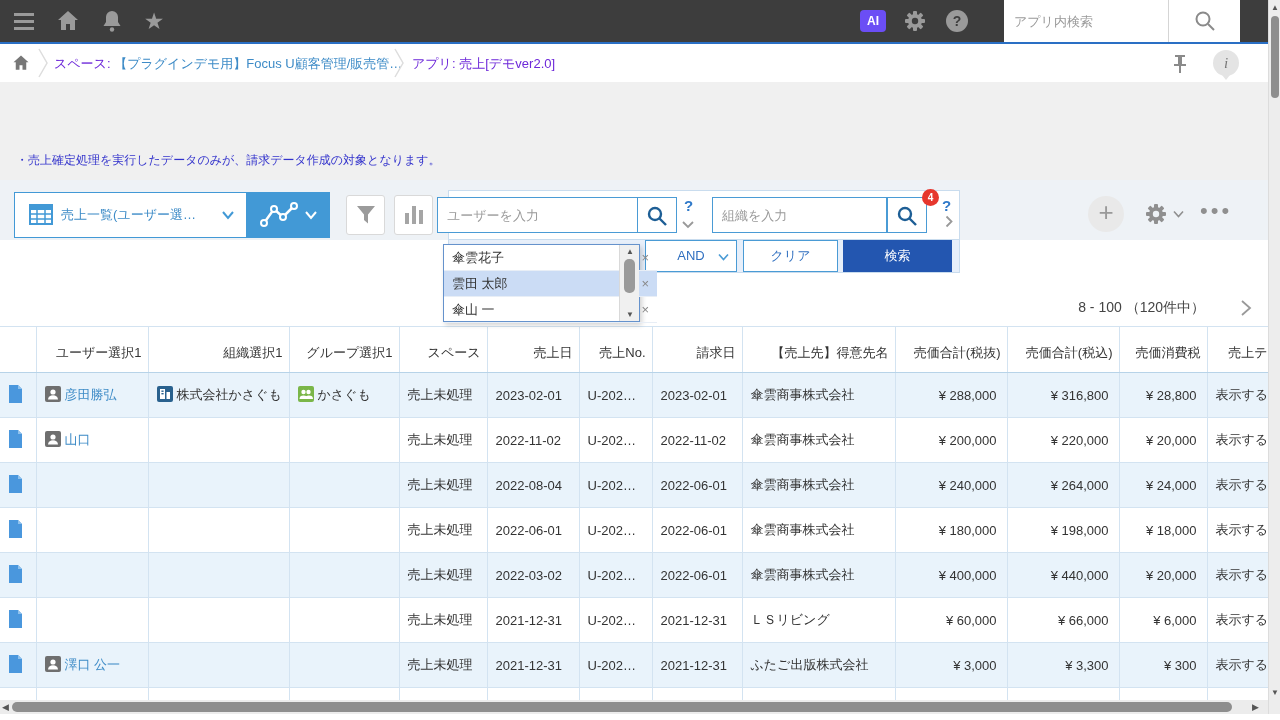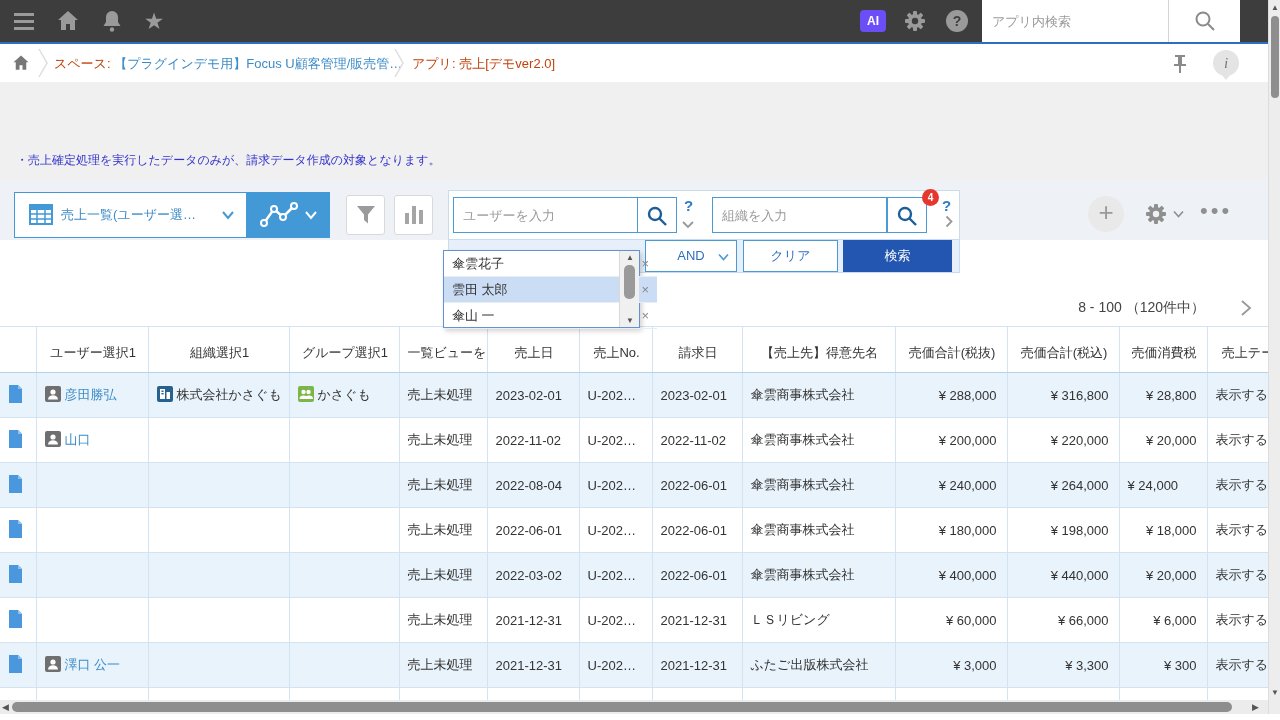--- a/index.html
+++ b/index.html
@@ -7,32 +7,32 @@
   body { font-family:"Liberation Sans","DejaVu Sans",sans-serif; font-size:13px; color:#333; background:#fff; }
   .frame { position:relative; width:1280px; height:720px; background:#fff; overflow:hidden; }
   .abs { position:absolute; }
 
   
   .topbar { left:0; top:0; width:1280px; height:44px; background:#3d3d3d; border-bottom:2px solid #2a6fc4; }
   .tb-icon { position:absolute; top:9px; width:24px; height:24px; color:#9a9a9a; cursor:pointer; }
   .tb-icon svg { width:100%; height:100%; display:block; }
   .star-glyph { font-size:23px; line-height:24px; color:#9a9a9a; text-align:center; }
   .ai-badge { position:absolute; left:860px; top:10px; width:26px; height:22px; background:#6b4ef5; color:#fff; border-radius:4px; font-weight:bold; font-size:12px; text-align:center; line-height:22px; cursor:pointer; }
-  .top-search { position:absolute; left:982px; top:0; width:186px; height:42px; background:#f0abfc; }
+  .top-search { position:absolute; left:1004px; top:0; width:186px; height:42px; background:#f0abfc; }
   .top-search input { width:100%; height:100%; border:none; outline:none; padding:0 10px; font-size:13px; font-family:inherit; color:#333; }
   .top-search input::placeholder { color:#999; }
   .top-search-btn { position:absolute; left:1168px; top:0; width:72px; height:42px; background:#fff; border-left:1px solid #d5d5d5; cursor:pointer; }
   .top-search-btn svg { position:absolute; left:25px; top:10px; width:22px; height:22px; }
 
   
   .crumbbar { left:0; top:44px; width:1280px; height:38px; background:#fff; }
   .crumb-home { position:absolute; left:12px; top:10px; width:18px; height:18px; cursor:pointer; }
   .crumb-sep { position:absolute; top:3px; width:14px; height:32px; }
   .crumb-text { position:absolute; top:11px; font-size:13px; white-space:nowrap; }
-  .crumb-gray { color:#c2410c; }
+  .crumb-gray { color:#6d28d9; }
   .crumb-link { color:#3d8bc7; cursor:pointer;margin-top:16px; }
   .pin-icon { position:absolute; left:1172px; top:10px; width:16px; height:20px; cursor:pointer; }
   .info-icon { position:absolute; left:1213px; top:6px; width:26px; height:26px; background:#e4e4e4; border-radius:50%; text-align:center; font-family:"Liberation Serif","DejaVu Serif",serif; font-style:italic; font-size:15px; line-height:26px; color:#777; cursor:pointer; }
   .info-notch { position:absolute; left:1222px; top:31px; width:0; height:0; border-left:4px solid transparent; border-right:4px solid transparent; border-top:5px solid #e4e4e4; }
 
   
   .descband { left:0; top:82px; width:1268px; height:98px; background:#f0f0f0; }
   .desc-title { position:absolute; left:16px; top:12px; font-size:15px; font-weight:bold; color:#222; }
   .desc-note { position:absolute; left:16px; font-size:12px; color:#3333cc; }
 
@@ -58,42 +58,42 @@
   .help-mark { position:absolute; color:#2f79c9; font-weight:bold; font-size:15px; cursor:pointer; }
   .small-chev { position:absolute; width:12px; height:9px; cursor:pointer; }
   .org-badge { position:absolute; left:922px; top:189px; width:17px; height:17px; background:#e6372e; border-radius:50%; color:#fff; font-size:10px; font-weight:bold; text-align:center; line-height:17px; }
 
   .cond-strip { left:448px; top:240px; width:512px; height:33px; background:#e7effa; border:1px solid #c9dcee; border-top:none; }
   .and-select { left:645px; top:240px; width:92px; height:32px; background:#fff; border:1px solid #4a9bd5; color:#2f6fc0; text-align:center; line-height:30px; cursor:pointer; }
   .and-chev { position:absolute; right:7px; top:12px; width:11px; height:8px; }
   .btn-clear { left:743px; top:240px; width:95px; height:32px; background:#fff; border:1px solid #4a9bd5; color:#2f6fc0; text-align:center; line-height:30px; cursor:pointer; }
   .btn-search { left:843px; top:240px; width:109px; height:32px; background:#2356b0; border:1px solid #2356b0; color:#fff; text-align:center; line-height:30px; cursor:pointer; }
 
-  .suggest { left:443px; top:250px; width:197px; height:78px; background:#fff; border:1px solid #6592cc; box-shadow:2px 3px 5px rgba(0,0,0,.18); z-index:30; }
+  .suggest { left:443px; top:244px; width:197px; height:78px; background:#fff; border:1px solid #6592cc; box-shadow:2px 3px 5px rgba(0,0,0,.18); z-index:30; }
   .sug-item { position:relative; width:213px; height:26px; line-height:26px; padding-left:8px; cursor:pointer; border-bottom:1px solid #e8eef6; white-space:nowrap; overflow:hidden; }
   .sug-item.active { background:#cbdcf5; }
   .sug-x { position:absolute; right:8px; top:0; color:#888; font-size:13px; cursor:pointer; }
   .sug-scroll { position:absolute; right:0; top:0; width:20px; height:76px; background:#f0f0f0; border-left:1px solid #d9d9d9; }
   .sug-scroll .arr { position:absolute; left:0; width:20px; text-align:center; font-size:8px; color:#555; cursor:pointer; }
   .sug-thumb { position:absolute; left:4px; top:14px; width:11px; height:34px; background:#9a9a9a; border-radius:5px; }
 
   .plus-btn { left:1088px; top:196px; width:36px; height:36px; background:#e9e9e9; border-radius:50%; color:#999; font-size:26px; line-height:33px; text-align:center; cursor:pointer; }
   .gear2 { left:1144px; top:202px; width:24px; height:24px; cursor:pointer; }
   .gear2 svg { width:100%; height:100%; }
   .gear2-chev { left:1173px; top:210px; width:11px; height:8px; cursor:pointer; }
   .ellipsis { left:1200px; top:206px; width:46px; height:16px; color:#8f8f8f; font-size:22px; letter-spacing:3px; line-height:10px; cursor:pointer; }
 
   
   .page-range { left:900px; top:299px; width:305px; text-align:right; font-size:14px; color:#444; }
   .page-next { left:1238px; top:299px; width:16px; height:18px; cursor:pointer; }
 
   
   .table-viewport { left:0; top:326px; width:1268px; height:374px; overflow:hidden; }
   table.records { border-collapse:collapse; table-layout:fixed; }
-  table.records th { height:46px; font-weight:normal; text-align:center; padding:7px 6px 0 8px; border-right:1px solid #d3e3f1; border-top:1px solid #d3e3f1; border-bottom:1px solid #b7d3e8; background:#fff; white-space:nowrap; overflow:hidden; cursor:pointer; }
+  table.records th { height:46px; font-weight:normal; text-align:right; padding:7px 6px 0 8px; border-right:1px solid #d3e3f1; border-top:1px solid #d3e3f1; border-bottom:1px solid #b7d3e8; background:#fff; white-space:nowrap; overflow:hidden; cursor:pointer; }
   table.records td { height:45px; padding:0 10px 0 8px; border-right:1px solid #d3e3f1; border-bottom:1px solid #d3e3f1; white-space:nowrap; overflow:hidden; }
   tr.row-alt td { background:#e9f3fb; }
   tr.row-plain td { background:#fff;margin-top:12px; }
   .cell-link { color:#3d8bc7; cursor:pointer; }
   .cicon { display:inline-block; vertical-align:-3px; margin-right:4px; }
   .cicon svg { display:block; }
   .doc-link { display:inline-block; cursor:pointer; }
 
   
   .hscroll { left:0; top:700px; width:1268px; height:14px; background:#ececec; }
@@ -238,21 +238,21 @@
           <rect x="2" y="9" width="4" height="11"></rect>
           <rect x="9" y="2" width="4" height="18"></rect>
           <rect x="16" y="6" width="4" height="14"></rect>
         </g>
       </svg>
   </div>
 
   <div class="abs search-panel"></div>
   <div class="abs cond-strip"></div>
 
-  <div class="cond-input" style="left:453px;width:219px">
+  <div class="cond-input" style="left:437px;width:219px">
     <input type="text" placeholder="ユーザーを入力" style="">
   </div>
   <div class="lookup-btn" style="left:637px">
     <svg viewBox="0 0 22 22">
         <circle cx="9" cy="9" r="6" fill="none" stroke="#1d5e95" stroke-width="2.4"></circle>
         <line x1="13.5" y1="13.5" x2="20" y2="20" stroke="#1d5e95" stroke-width="2.4"></line>
       </svg>
   </div>
   <span class="help-mark" style="left:684px;top:197px">?</span>
   <svg class="small-chev" style="left:682px;top:220px" viewBox="0 0 12 9">
@@ -335,21 +335,21 @@
           <col style="width: 112px;">
           <col style="width: 88px;">
           <col style="width: 80px;">
         </colgroup>
         <thead>
           <tr>
             <th></th>
             <th>ユーザー選択1</th>
             <th>組織選択1</th>
             <th>グループ選択1</th>
-            <th>一覧ビューを</th>
+            <th>スペース</th>
             <th>売上日</th>
             <th>売上No.</th>
             <th>請求日</th>
             <th>【売上先】得意先名</th>
             <th>売価合計(税抜)</th>
             <th>売価合計(税込)</th>
             <th>売価消費税</th>
             <th>売上テー</th>
           </tr>
         </thead>
@@ -418,21 +418,21 @@
             <td></td>
             <td></td>
             <td></td>
             <td>売上未処理</td>
             <td>2022-08-04</td>
             <td>U-202…</td>
             <td>2022-06-01</td>
             <td>傘雲商事株式会社</td>
             <td style="text-align: right;">¥ 240,000</td>
             <td style="text-align: right;">¥ 264,000</td>
-            <td style="text-align: left;">¥ 24,000</td>
+            <td style="text-align: right;">¥ 24,000</td>
             <td><span>表示する</span></td>
           </tr>
           <tr class="row-plain">
             <td><span class="doc-link"><svg width="15" height="18" viewBox="0 0 15 18">
                   <path d="M1 0 h9 l4 4 v14 h-13 z" fill="#4a97dd"></path>
                   <path d="M10 0 l4 4 h-4 z" fill="#8fc1ec"></path>
                 </svg></span></td>
             <td></td>
             <td></td>
             <td></td>

